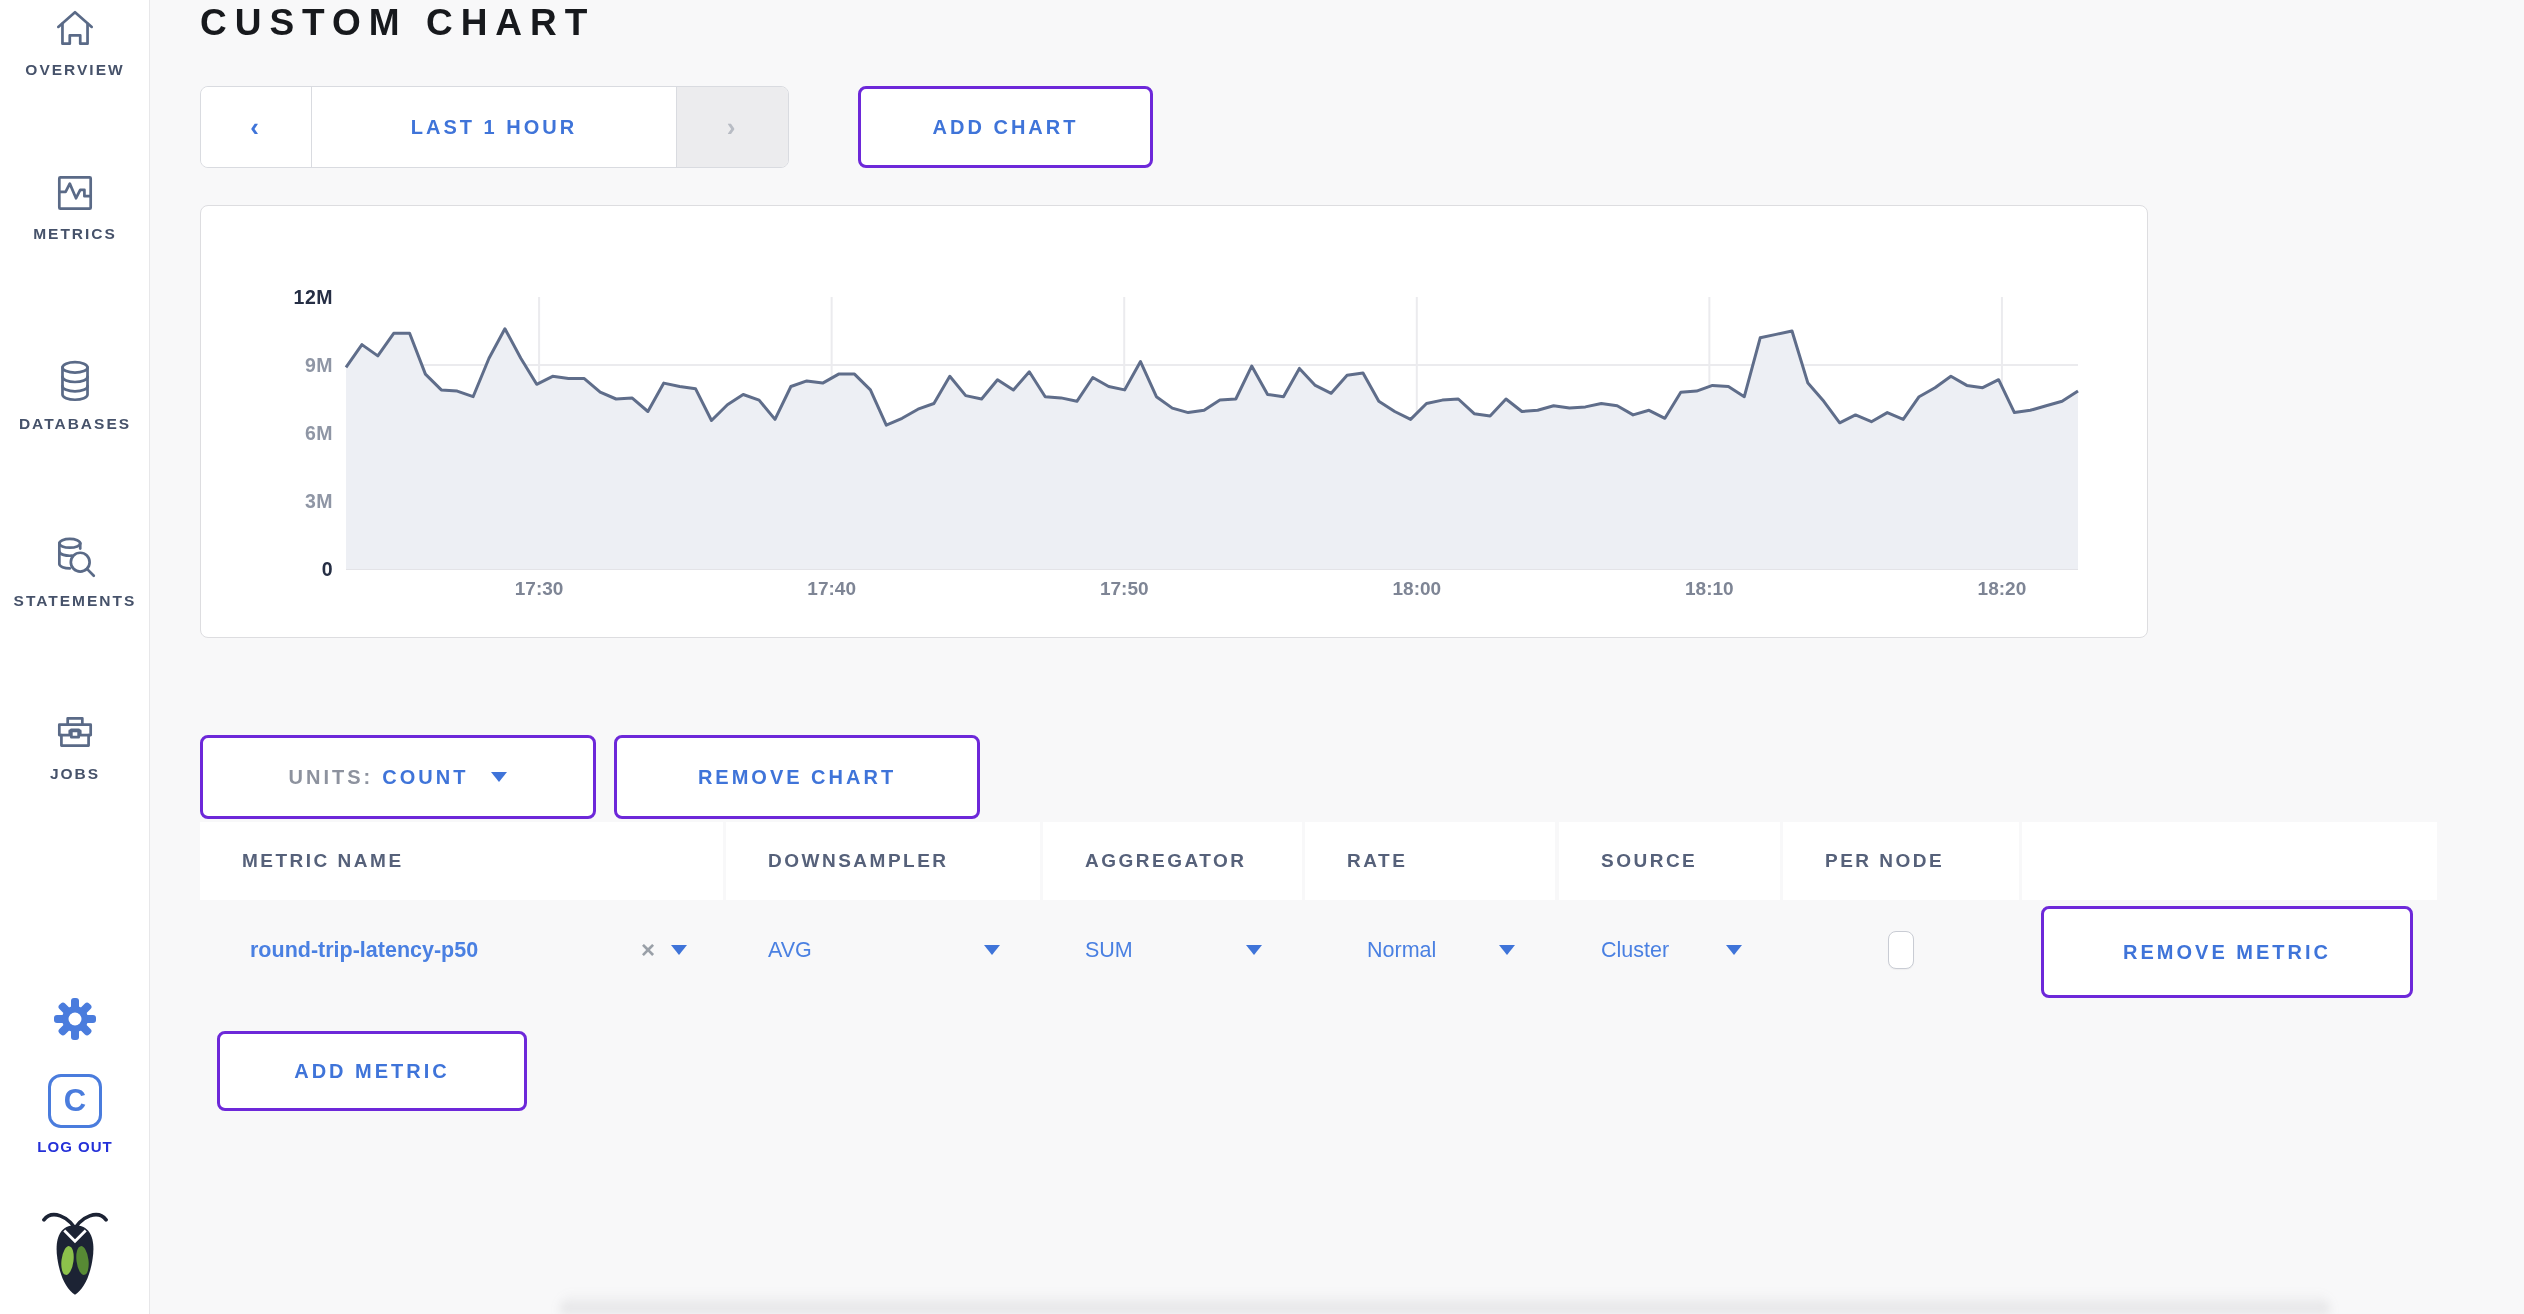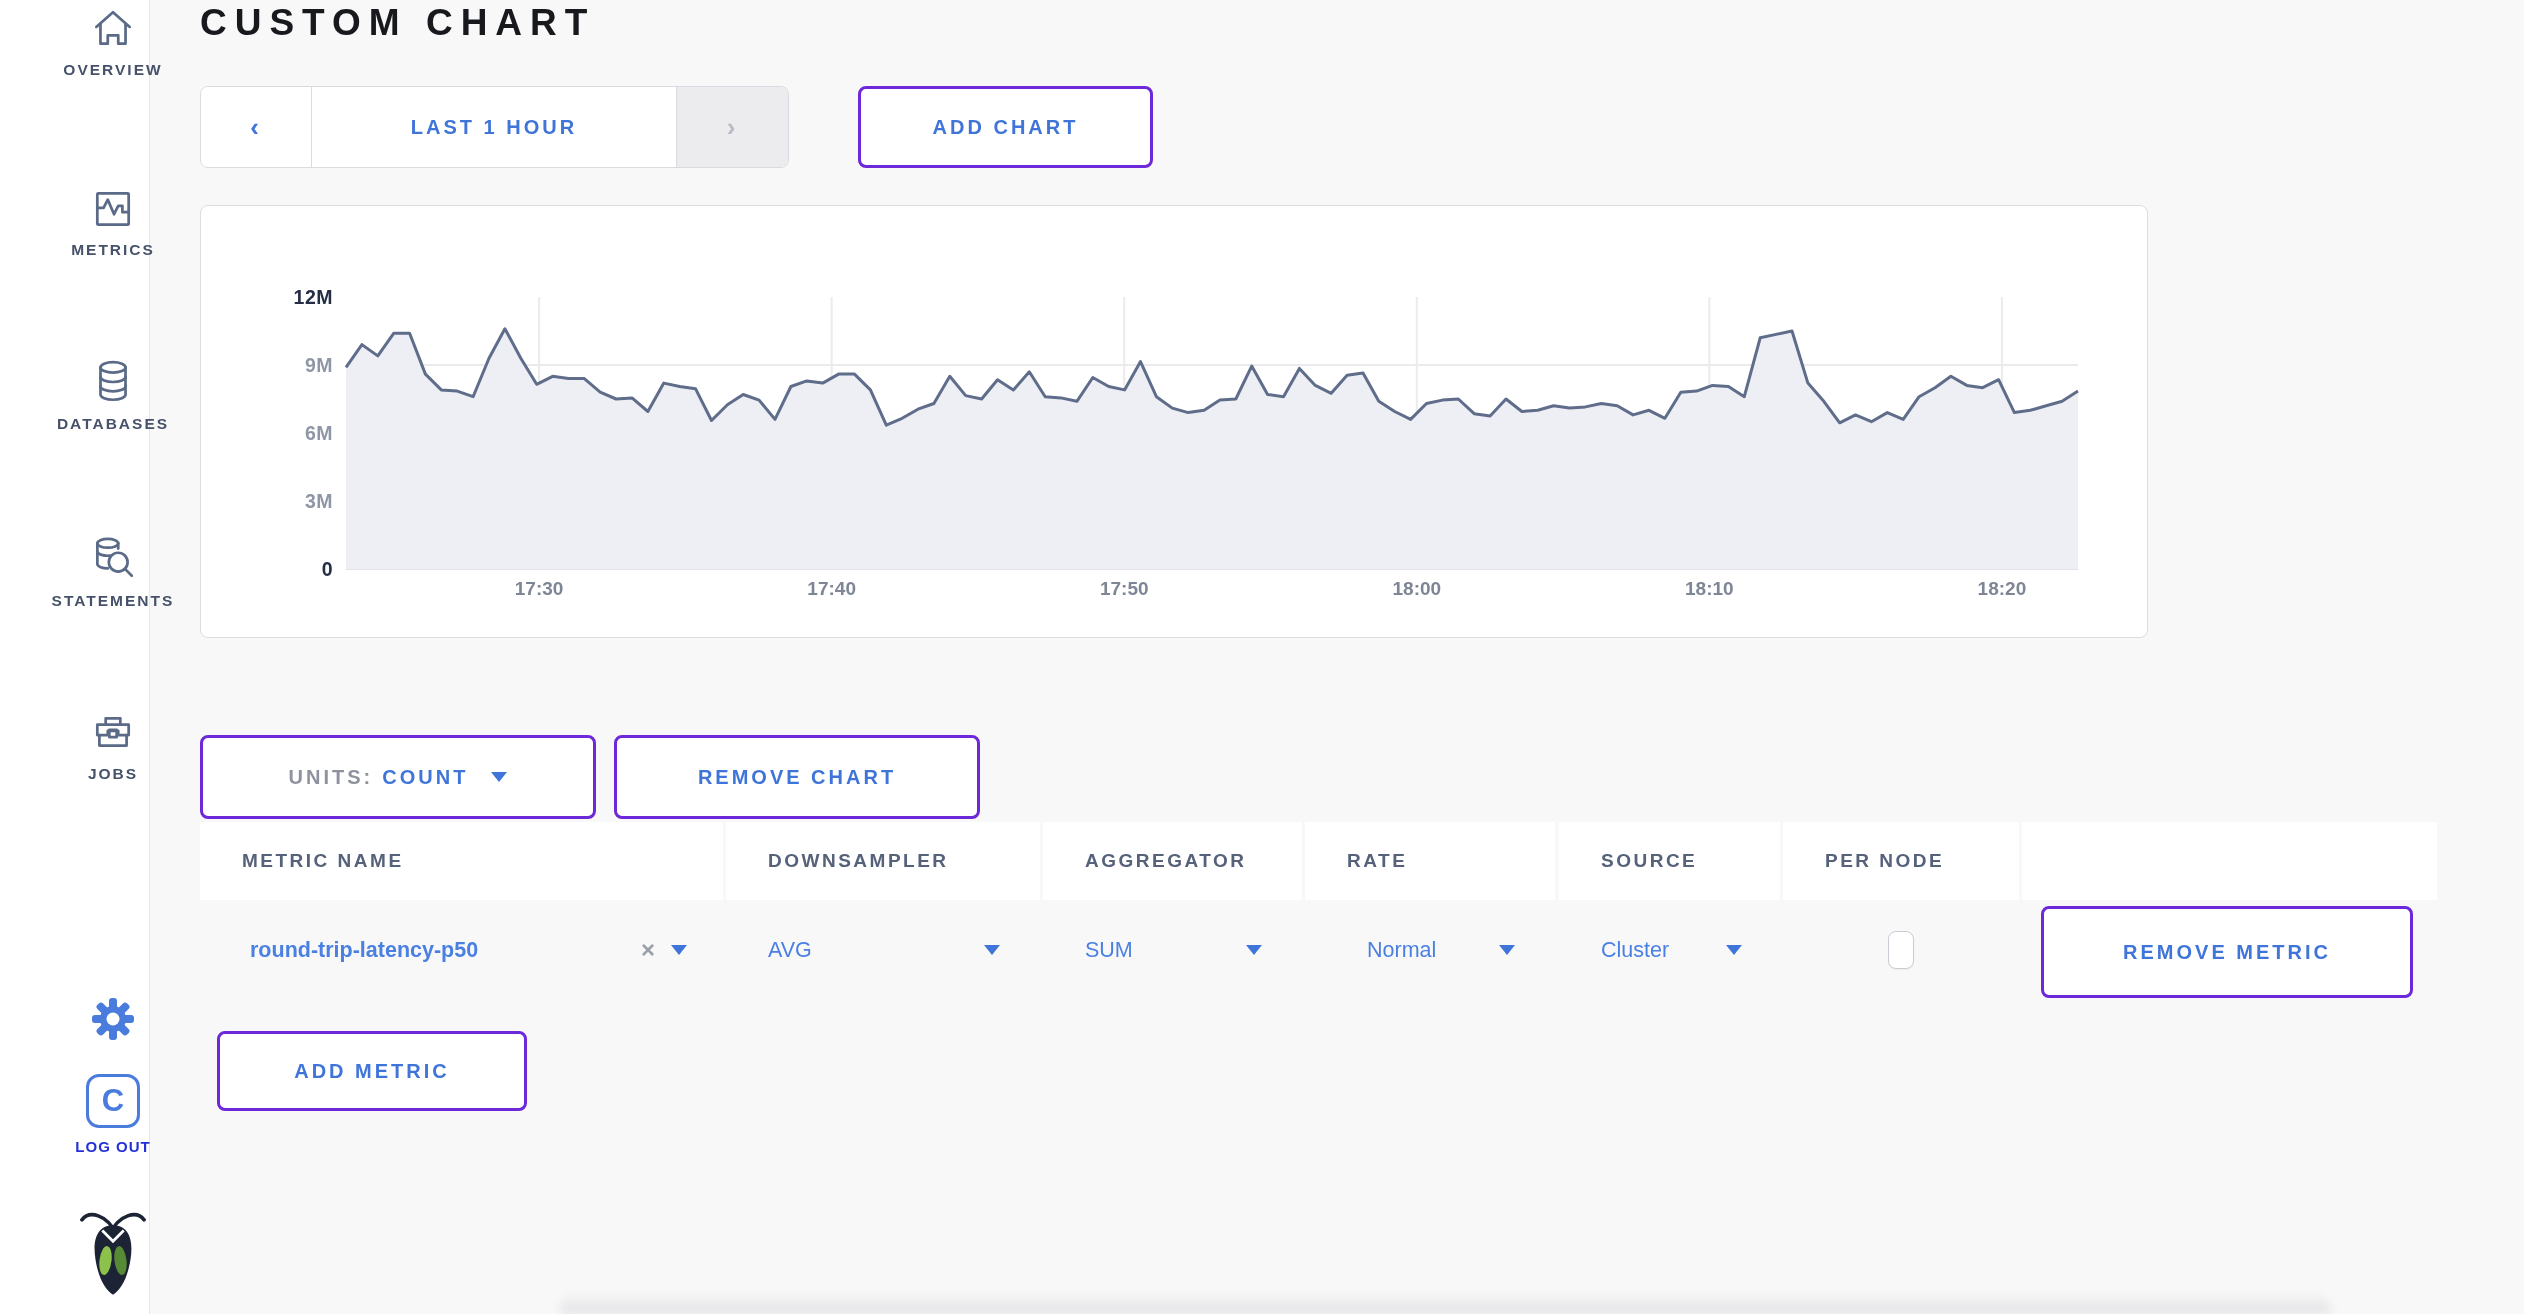--- a/index.html
+++ b/index.html
@@ -2,21 +2,21 @@
 <html><head>
 <meta charset="utf-8">
 <style>
   * { margin:0; padding:0; box-sizing:border-box; }
   html,body { background:#f8f8f9; font-family:"Liberation Sans", sans-serif; }
   .stage { position:relative; width:2524px; height:1314px; background:#f8f8f9; overflow:hidden; }
 
   
   .sidebar { position:absolute; left:0; top:0; width:150px; height:1314px;
              background:#ffffff; border-right:1px solid #e7e7e9; }
-  .nav-item { position:absolute; width:150px; text-align:center; cursor:pointer;margin-left:38px; }
+  .nav-item { position:absolute; width:150px; text-align:center; cursor:pointer; }
   .nav-item svg { display:block; margin:0 auto 9px auto; }
   .nav-label { font-size:15.5px; font-weight:700; letter-spacing:2px; color:#46526a; }
   .icon-stroke { fill:none; stroke:#5a6a87; stroke-width:2.6; stroke-linecap:round; stroke-linejoin:round; }
   .logout-label { font-size:15px; font-weight:700; letter-spacing:1px; color:#2430d8; margin-top:10px; }
   .c-box { width:54px; height:54px; margin:0 auto; border:3.5px solid #4a7cdd; border-radius:13px;
            display:flex; align-items:center; justify-content:center;
            color:#4a7cdd; font-size:31px; font-weight:700; }
 
   
   .main { position:absolute; left:150px; top:0; width:2374px; height:1314px; }
@@ -82,21 +82,21 @@
     <div class="nav-item" style="top:6px;">
       <svg width="46" height="46" viewBox="0 0 44 44">
         <g class="icon-stroke">
           <path d="M6 20 L22 6 L38 20"></path>
           <path d="M10 17 L10 36 L17 36 L17 28 L27 28 L27 36 L34 36 L34 17"></path>
         </g>
       </svg>
       <div class="nav-label">OVERVIEW</div>
     </div>
 
-    <div class="nav-item" style="top:186px;">
+    <div class="nav-item" style="top:170px;">
       <svg width="46" height="46" viewBox="0 0 44 44">
         <g class="icon-stroke">
           <rect x="7" y="7" width="30" height="30" rx="1"></rect>
           <polyline points="7,21 13,21 17,13 23,27 27,19 31,19 31,25 37,25"></polyline>
         </g>
       </svg>
       <div class="nav-label">METRICS</div>
     </div>
 
     <div class="nav-item" style="top:358px;">

